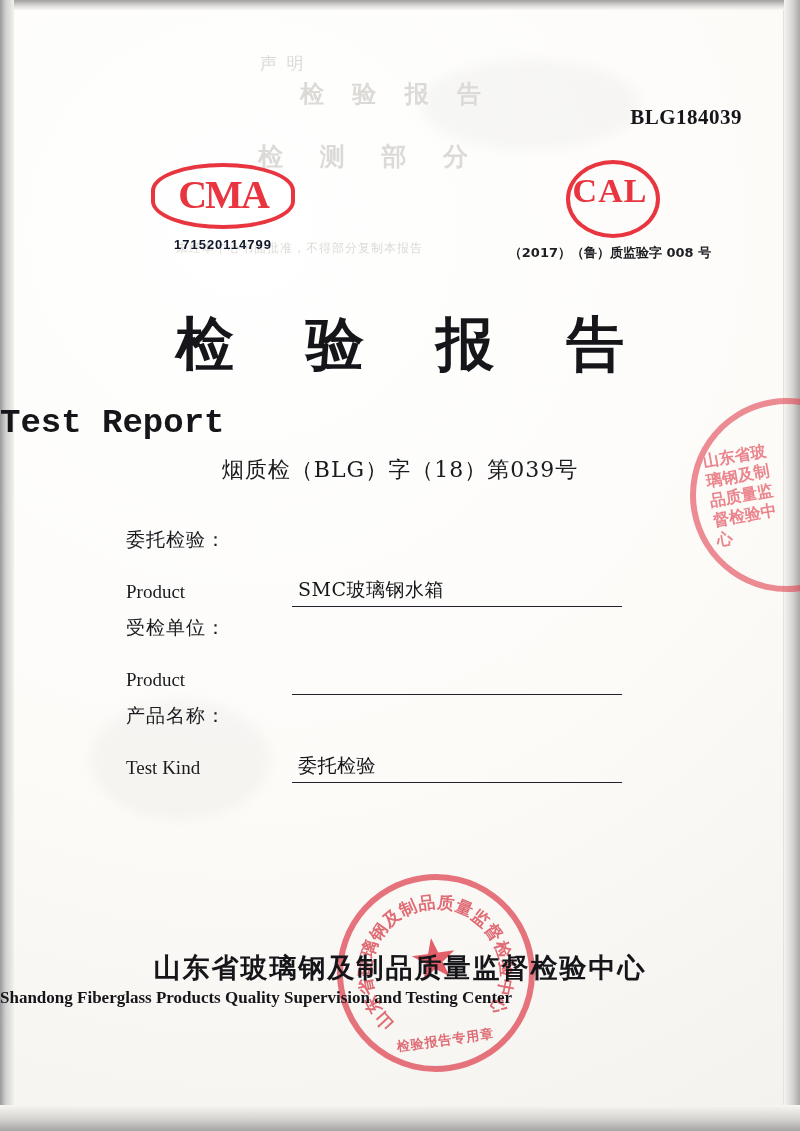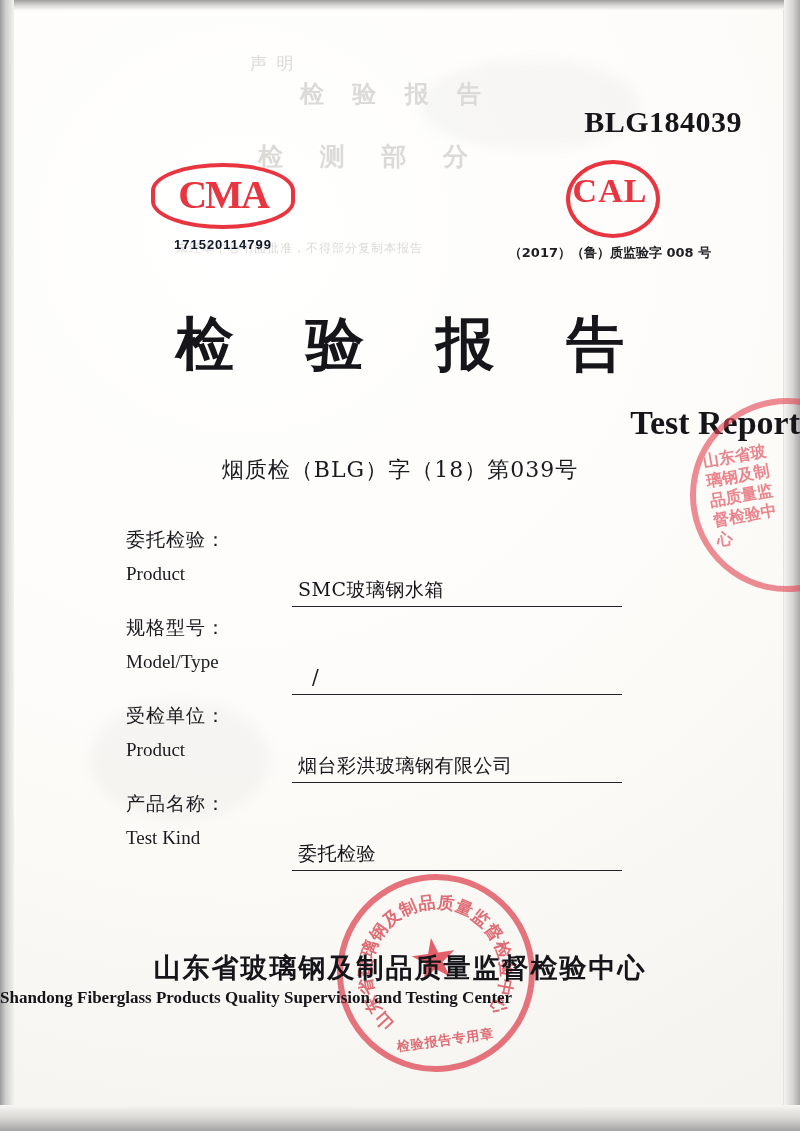--- a/index.html
+++ b/index.html
@@ -55,31 +55,31 @@
   }
 
   
   .ghost {
     position: absolute;
     color: #dcdad6;
     font-family: "DejaVu Sans", sans-serif;
     user-select: none;
     pointer-events: none;
   }
-  #ghost-line1 { left: 250px; top: 52px; font-size: 17px; letter-spacing: 2px; }
+  #ghost-line1 { left: 260px; top: 52px; font-size: 17px; letter-spacing: 2px; }
   #ghost-line2 { left: 300px; top: 78px; font-size: 24px; letter-spacing: 10px; font-weight: bold; }
   #ghost-line3 { left: 258px; top: 140px; font-size: 25px; letter-spacing: 14px; font-weight: bold; }
   #ghost-line4 { left: 176px; top: 240px; font-size: 12px; letter-spacing: 1px; }
 
   
   #report-no {
     position: absolute;
     right: 58px;
     top: 105px;
-    font-size: 30px;
+    font-size: 21px;
     font-weight: bold;
     font-family: "Liberation Serif", serif;
     color: #15151a;
     letter-spacing: 0.5px;
     text-align: center;
   }
 
   
   #cma-wrap {
     position: absolute;
@@ -174,22 +174,22 @@
     font-weight: bold;
     font-size: 58px;
     letter-spacing: 26px;
     text-indent: 26px;
     color: #16161a;
   }
   #title-en {
     position: absolute;
     left: 0; right: 0;
     top: 404px;
-    text-align: right;
-    font-family: Liberation Serif, serif;
+    text-align: left;
+    font-family: Liberation Mono, monospace;
     font-weight: bold;
     font-size: 34px;
     color: #16161a;
   }
   #doc-no {
     position: absolute;
     left: 0; right: 0;
     top: 455px;
     text-align: center;
     font-family: "DejaVu Serif", serif;
@@ -209,21 +209,21 @@
     position: relative;
     height: 88px;
   }
   .f-cn {
     font-family: "DejaVu Serif", serif;
     font-size: 19px;
     color: #1a1a1f;
     letter-spacing: 1px;
   }
   .f-en {
-    margin-top: 10px;
+    margin-top: 28px;
     font-family: "Liberation Serif", serif;
     font-size: 19px;
     color: #1a1a1f;
   }
   .f-line {
     position: absolute;
     left: 166px;
     bottom: 8px;
     width: 330px;
     border-bottom: 1.5px solid #22222a;
@@ -399,31 +399,24 @@
 
   <div id="fields">
 
     <div class="field-row">
       <div class="f-cn">委托检验：</div>
       <div class="f-en">Product</div>
       <div class="f-val">SMC玻璃钢水箱</div>
       <div class="f-line"></div>
     </div>
 
-    <div class="field-row">
-      <div class="f-cn">规格型号：</div>
-      <div class="f-en">Model/Type</div>
-      <div class="f-val slash">/</div>
-      <div class="f-line"></div>
-    </div>
 
     <div class="field-row">
       <div class="f-cn">受检单位：</div>
       <div class="f-en">Product</div>
-      <div class="f-val">烟台彩洪玻璃钢有限公司</div>
       <div class="f-line"></div>
     </div>
 
     <div class="field-row">
       <div class="f-cn">产品名称：</div>
       <div class="f-en">Test Kind</div>
       <div class="f-val">委托检验</div>
       <div class="f-line"></div>
     </div>
 

